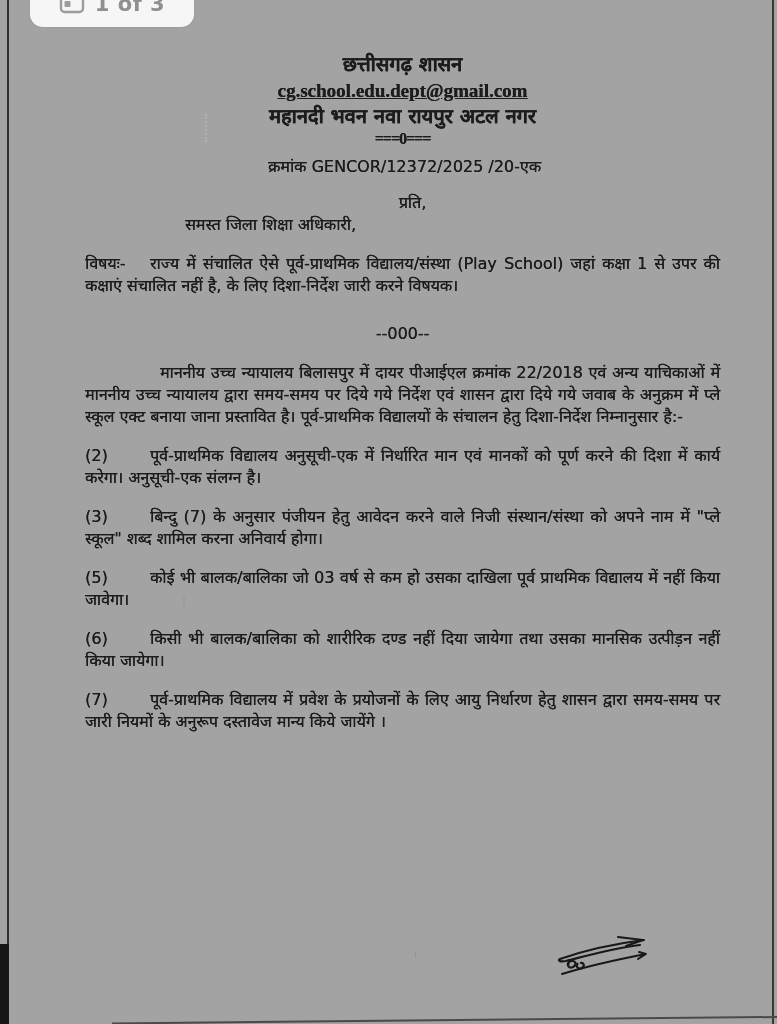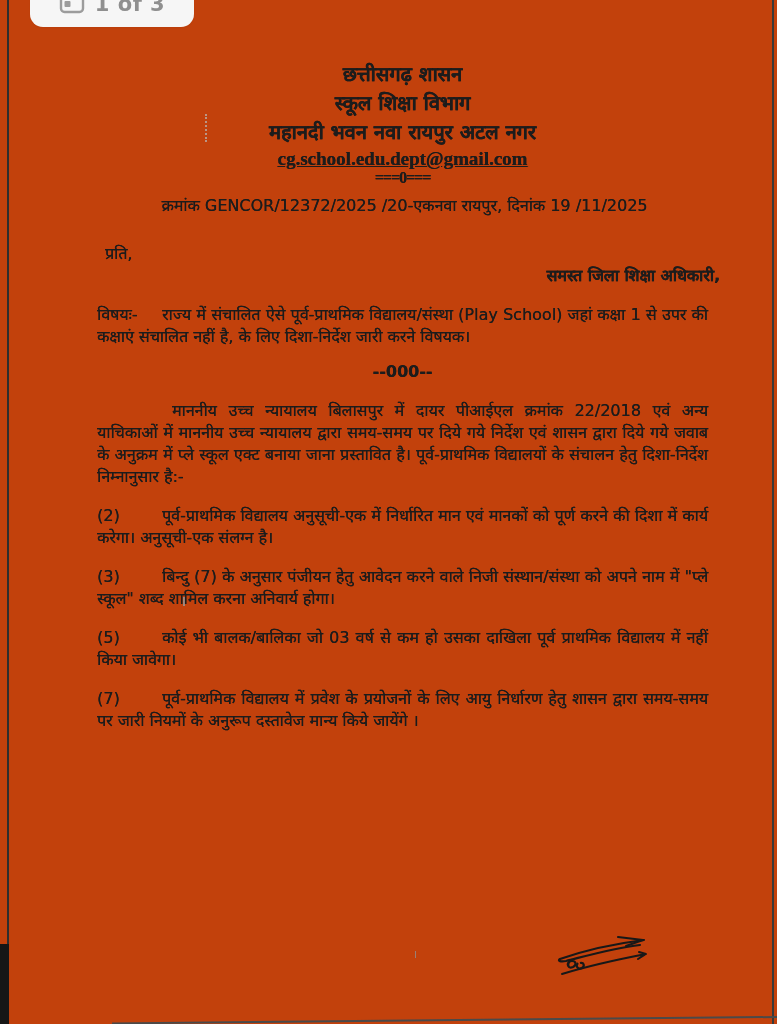--- a/index.html
+++ b/index.html
@@ -4,21 +4,21 @@
 <style>
   html,body{margin:0;padding:0;}
   body{
     width:777px;height:1024px;overflow:hidden;
     background:#ffffff;
     font-family:"DejaVu Sans",sans-serif;
     position:relative;
   }
   .page{
     position:absolute;inset:0;
-    background:#c2410c;
+    background:#a3a3a3;
     color:#1c1c1c;
   }
   
   .edge-left{position:absolute;left:7px;top:0;bottom:0;width:2px;background:#2e2e2e;}
   .edge-left-bottom{position:absolute;left:0;bottom:0;width:9px;height:80px;background:#161616;}
   .edge-right{position:absolute;right:3px;top:0;bottom:0;width:2px;background:#3a3a3a;}
   .edge-bottom{position:absolute;left:112px;right:0;top:1016px;height:2px;background:#4a4a4a;
     transform:rotate(-0.55deg);transform-origin:right center;}
   .artifact-dash{position:absolute;left:205px;top:114px;height:28px;width:0;
     border-left:2px dotted #b9b9b9;opacity:.7;}
@@ -30,38 +30,38 @@
     position:absolute;left:30px;top:-19px;width:164px;height:46px;
     background:#f6f6f6;border-radius:13px;
     display:flex;align-items:center;justify-content:center;gap:10px;
     color:#8f8f8f;font-size:21px;font-weight:bold;letter-spacing:.5px;
     box-shadow:0 1px 2px rgba(0,0,0,.04);
   }
   .pill .pill-icon{display:flex;align-items:center;}
 
   
   .content{
-    position:absolute;left:85px;right:57px;top:60px;
+    position:absolute;left:85px;right:57px;top:50px;
     font-size:16px;line-height:22px;
     text-shadow:0.25px 0 0 currentColor; 
   }
   .center{text-align:center;}
   .h{font-size:20px;line-height:29px;font-weight:bold;}
   .email{font-family:"Liberation Serif",serif;font-size:19px;line-height:23px;
     font-weight:bold;text-decoration:underline;}
   .hdr-divider{font-family:"Liberation Serif",serif;font-weight:bold;font-size:16px;
     line-height:16px;letter-spacing:-1px;}
   .ref-row{display:flex;justify-content:center;margin-top:9px;
     padding-left:20px;padding-right:16px;}
-  .salutation{margin-top:26px;padding-left:20px;}
-  .addr{padding-left:100px;font-weight:bold;text-align:right;}
+  .salutation{margin-top:14px;padding-left:20px;text-align:center;}
+  .addr{padding-left:100px;font-weight:normal;}
   .subject{margin-top:17px;text-align:justify;}
   .inline-label{display:inline-block;width:65px;}
-  .sep{margin-top:13px;font-weight:bold;}
-  .para{margin:12px;margin-top:17px;text-align:justify;}
+  .sep{margin-top:26px;font-weight:normal;}
+  .para{margin:0;margin-top:17px;text-align:justify;}
   .intro{text-indent:75px;}
   .pnum{display:inline-block;width:65px;text-indent:0;}
   .signature{position:absolute;left:548px;top:928px;width:110px;height:56px;}
 </style>
 </head>
 <body>
 
 <div class="page">
 
   <div class="edge-left"></div>
@@ -78,47 +78,46 @@
         <rect x="2" y="3" width="22" height="16" rx="3.5" stroke="#9c9c9c" stroke-width="2.4"></rect>
         <rect x="5.5" y="8" width="6" height="6" rx="1" fill="#9c9c9c"></rect>
       </svg>
     </span>
     <span>1 of 3</span>
   </div>
 
   <div class="content">
 
     <div class="center h">छत्तीसगढ़ शासन</div>
-    <div class="center h">स्कूल शिक्षा विभाग</div>
+    <div class="center email">cg.school.edu.dept@gmail.com</div>
     <div class="center h">महानदी भवन नवा रायपुर अटल नगर</div>
-    <div class="center email">cg.school.edu.dept@gmail.com</div>
     <div class="center hdr-divider">===0===</div>
 
     <div class="ref-row">
       <span>क्रमांक GENCOR/12372/2025 /20-एक</span>
-      <span>नवा रायपुर, दिनांक 19 /11/2025</span>
     </div>
 
     <div class="salutation">प्रति,</div>
     <div class="addr">समस्त जिला शिक्षा अधिकारी,</div>
 
     <p class="para subject"><span class="inline-label">विषयः-</span><span>राज्य में संचालित ऐसे पूर्व-प्राथमिक विद्यालय/संस्था (Play School) जहां कक्षा 1 से उपर की कक्षाएं संचालित नहीं है, के लिए दिशा-निर्देश जारी करने विषयक।</span></p>
 
     <div class="center sep">--000--</div>
 
     <p class="para intro">माननीय उच्च न्यायालय बिलासपुर में दायर पीआईएल क्रमांक 22/2018 एवं अन्य याचिकाओं में माननीय उच्च न्यायालय द्वारा समय-समय पर दिये गये निर्देश एवं शासन द्वारा दिये गये जवाब के अनुक्रम में प्ले स्कूल एक्ट बनाया जाना प्रस्तावित है। पूर्व-प्राथमिक विद्यालयों के संचालन हेतु दिशा-निर्देश निम्नानुसार है:-</p>
 
 
     <p class="para"><span class="pnum">(2)</span><span>पूर्व-प्राथमिक विद्यालय अनुसूची-एक में निर्धारित मान एवं मानकों को पूर्ण करने की दिशा में कार्य करेगा। अनुसूची-एक संलग्न है।</span></p>
 
     <p class="para"><span class="pnum">(3)</span><span>बिन्दु (7) के अनुसार पंजीयन हेतु आवेदन करने वाले निजी संस्थान/संस्था को अपने नाम में "प्ले स्कूल" शब्द शामिल करना अनिवार्य होगा।</span></p>
 
 
     <p class="para"><span class="pnum">(5)</span><span>कोई भी बालक/बालिका जो 03 वर्ष से कम हो उसका दाखिला पूर्व प्राथमिक विद्यालय में नहीं किया जावेगा।</span></p>
 
+    <p class="para"><span class="pnum">(6)</span><span>किसी भी बालक/बालिका को शारीरिक दण्ड नहीं दिया जायेगा तथा उसका मानसिक उत्पीड़न नहीं किया जायेगा।</span></p>
 
     <p class="para"><span class="pnum">(7)</span><span>पूर्व-प्राथमिक विद्यालय में प्रवेश के प्रयोजनों के लिए आयु निर्धारण हेतु शासन द्वारा समय-समय पर जारी नियमों के अनुरूप दस्तावेज मान्य किये जायेंगे ।</span></p>
 
   </div>
 
   <svg class="signature" viewBox="0 0 110 56" fill="none">
     <path d="M96 12 C64 16 32 24 12 31 C9 33 13 34 18 33 C38 28 66 20 92 17" stroke="#181818" stroke-width="2.2" stroke-linecap="round"></path>
     <path d="M95 12 L70 9 M95 12 L78 18" stroke="#181818" stroke-width="2" stroke-linecap="round"></path>
     <path d="M22 33 c-4 3 -2 8 3 6 c4 -2 3 -6 -1 -6 c-3 0 -5 3 -3 6" stroke="#181818" stroke-width="2.2"></path>
     <path d="M30 35 c-3 3 0 7 4 5 c3 -2 2 -6 -2 -5" stroke="#181818" stroke-width="2.2"></path>

